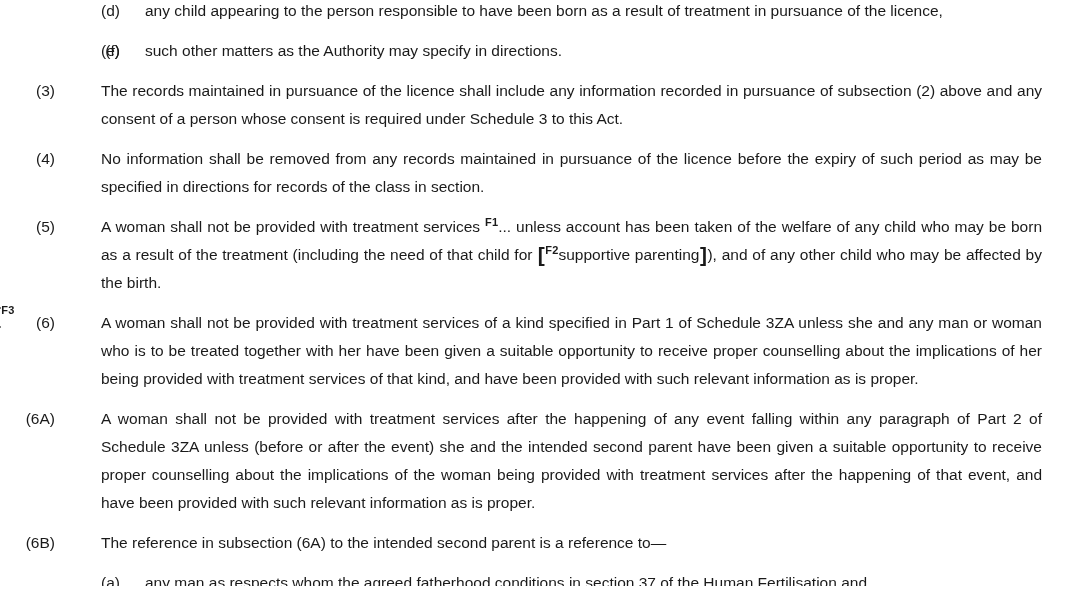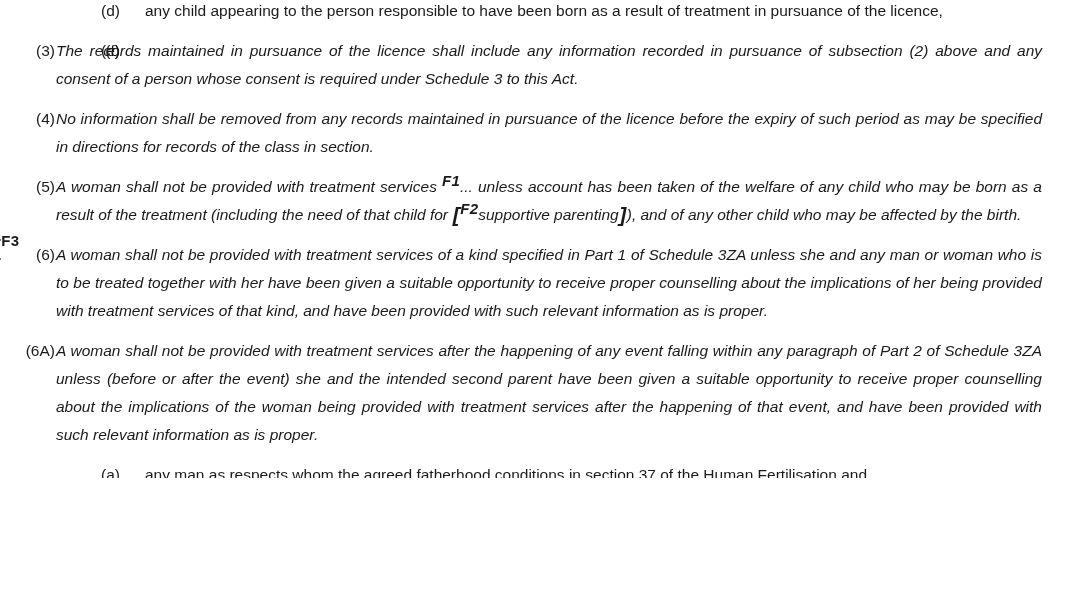--- a/index.html
+++ b/index.html
@@ -48,30 +48,30 @@
   }
   .body {
     font-size: 15.5px;
     line-height: 28px;
     text-align: justify;
     text-justify: inter-word;
   }
 
   
   .lvl1 > .label { left: 0; width: 55px; }
-  .lvl1 > .body  { margin-left: 56px; margin-right: 25px; font-style: italic; }
+  .lvl1 > .body  { margin-left: 101px; margin-right: 25px; }
 
   
   .lvl2 > .label { left: 0; width: 120px; }
   .lvl2 > .body  { margin-left: 145px; margin-right: 25px; }
 
   
   .fmark {
     font-weight: bold;
-    font-size: 15px;
+    font-size: 11px;
     vertical-align: super;
     line-height: 0;
     letter-spacing: .2px;
   }
   .brk {
     font-weight: bold;
     font-size: 21px;
     line-height: 0;
     position: relative;
     top: 2px;
@@ -100,20 +100,21 @@
       <div class="label">(d)</div>
       <div class="body">any child appearing to the person responsible to have been born as a result of treatment in pursuance of the licence,</div>
     </div>
 
     <div class="prov lvl2">
       <div class="label">(e)</div>
     </div>
 
     <div class="prov lvl2">
       <div class="label">(f)</div>
+      <div class="body">such other matters as the Authority may specify in directions.</div>
     </div>
 
     <div class="prov lvl1">
       <div class="label">(3)</div>
       <div class="body">The records maintained in pursuance of the licence shall include any information recorded in pursuance of subsection (2) above and any consent of a person whose consent is required under Schedule 3 to this Act.</div>
     </div>
 
     <div class="prov lvl1">
       <div class="label">(4)</div>
       <div class="body">No information shall be removed from any records maintained in pursuance of the licence before the expiry of such period as may be specified in directions for records of the class in section.</div>
@@ -130,20 +131,24 @@
       </div>
       <div class="label">(6)</div>
       <div class="body">A woman shall not be provided with treatment services of a kind specified in Part 1 of Schedule 3ZA unless she and any man or woman who is to be treated together with her have been given a suitable opportunity to receive proper counselling about the implications of her being provided with treatment services of that kind, and have been provided with such relevant information as is proper.</div>
     </div>
 
     <div class="prov lvl1">
       <div class="label">(6A)</div>
       <div class="body">A woman shall not be provided with treatment services after the happening of any event falling within any paragraph of Part 2 of Schedule 3ZA unless (before or after the event) she and the intended second parent have been given a suitable opportunity to receive proper counselling about the implications of the woman being provided with treatment services after the happening of that event, and have been provided with such relevant information as is proper.</div>
     </div>
 
+    <div class="prov lvl1">
+      <div class="label">(6B)</div>
+      <div class="body">The reference in subsection (6A) to the intended second parent is a reference to—</div>
+    </div>
 
     <div class="prov lvl2 clipped">
       <div class="label">(a)</div>
       <div class="body">any man as respects whom the agreed fatherhood conditions in section 37 of the Human Fertilisation and</div>
     </div>
 
   </div>
 </div>
 
 </body></html>

